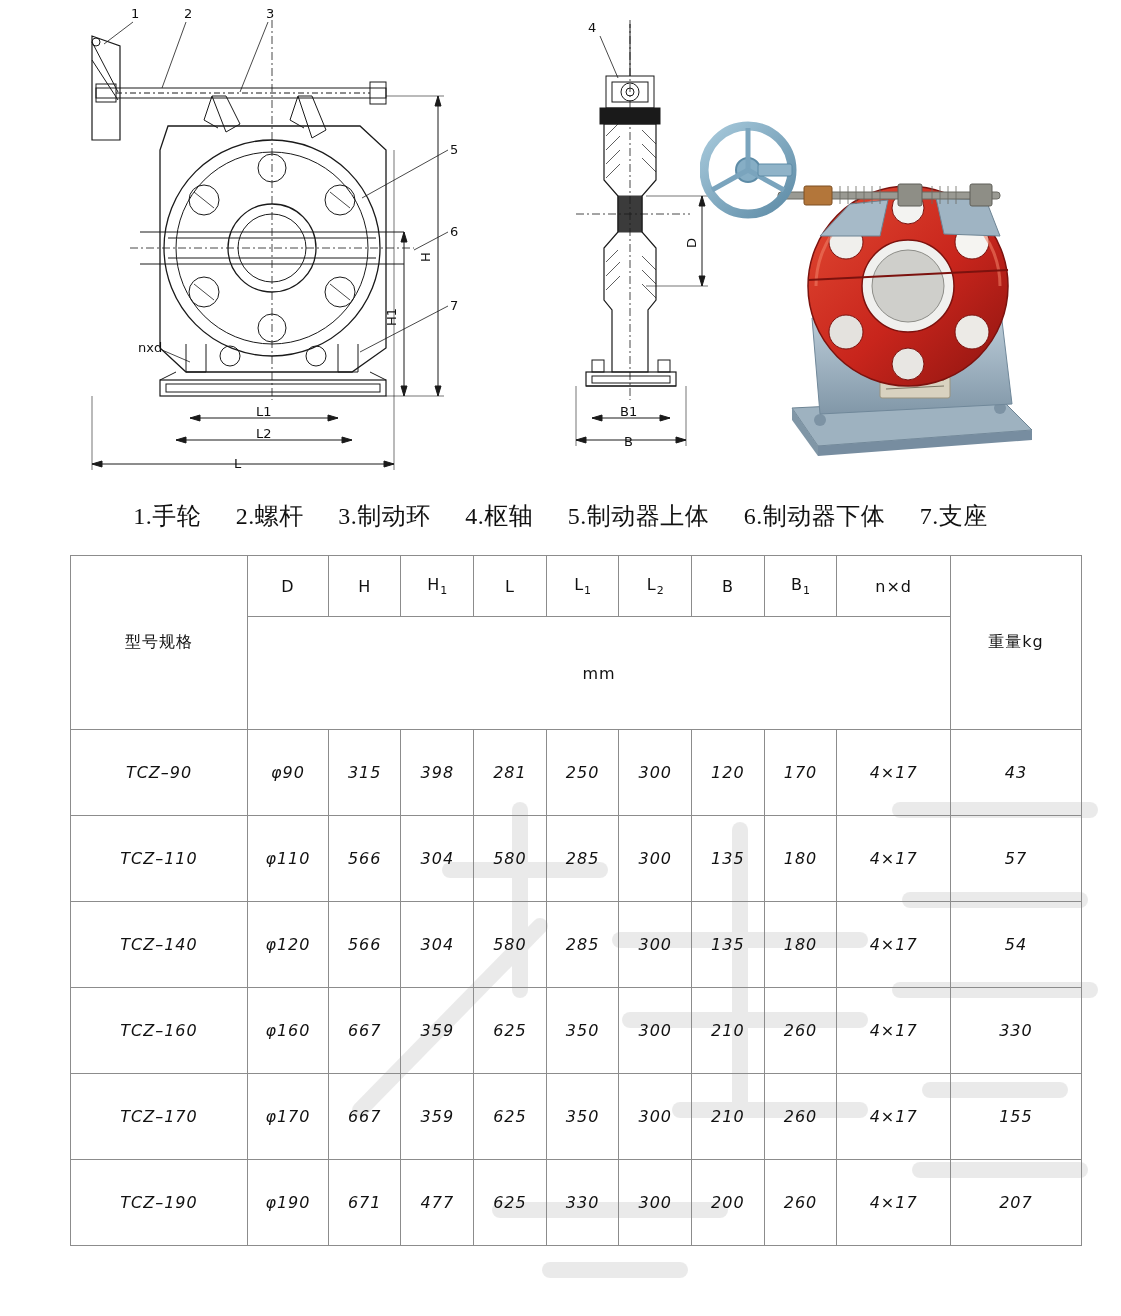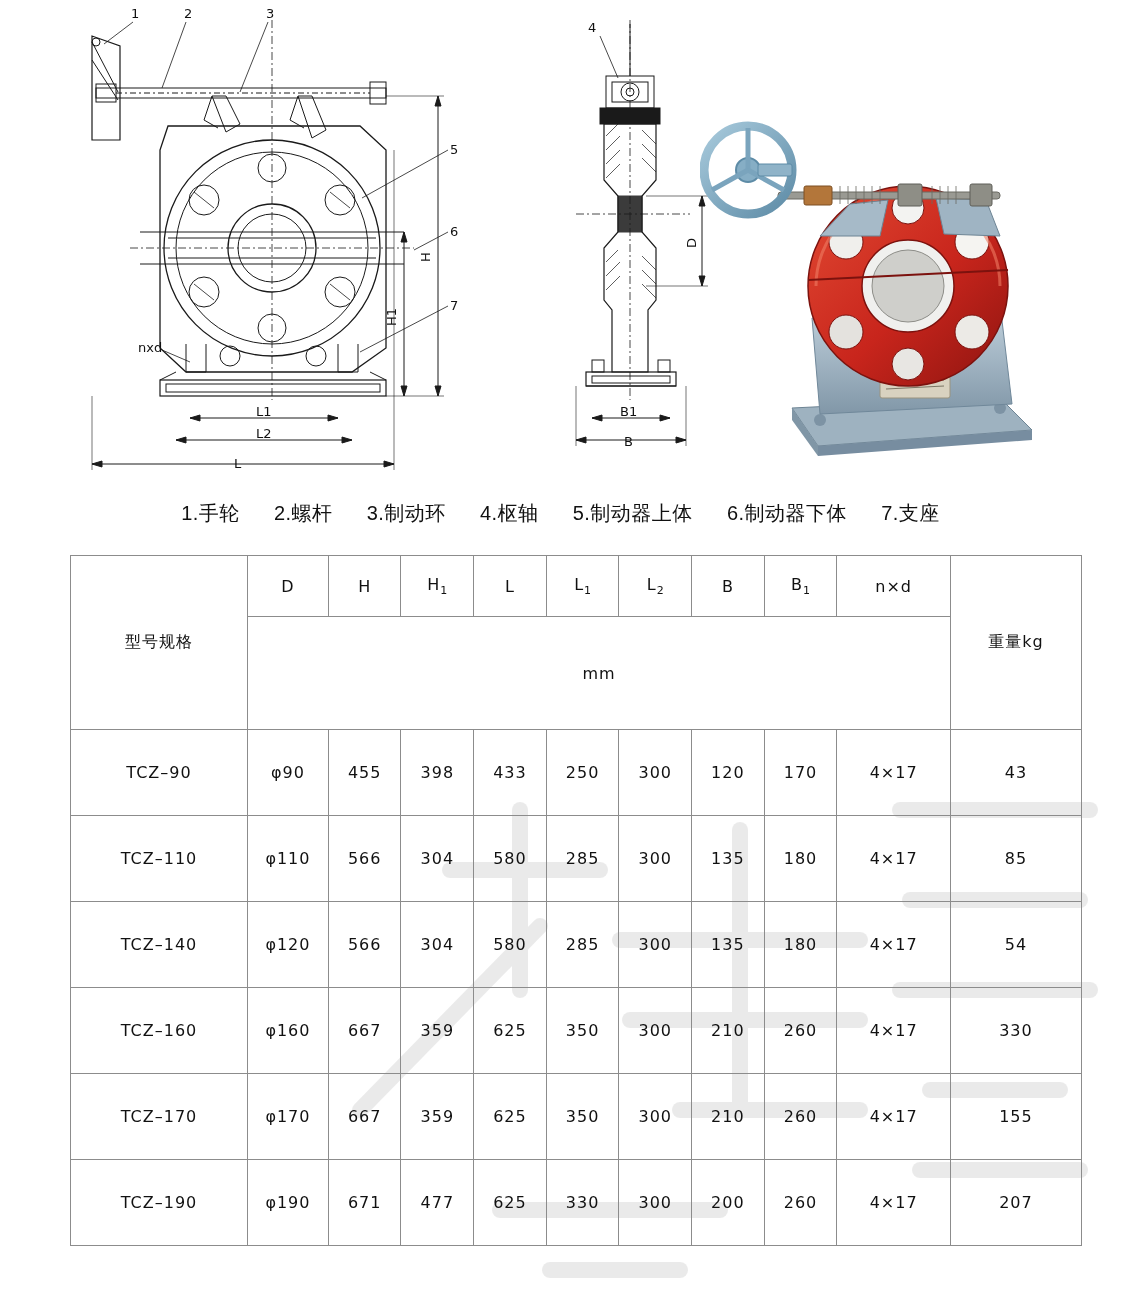--- a/index.html
+++ b/index.html
@@ -47,24 +47,24 @@
     height: 360px;
   }
 
   
   .legend {
     position: absolute;
     left: 0;
     top: 500px;
     width: 1121px;
     text-align: center;
-    font-size: 20px;
+    font-size: 24px;
     letter-spacing: 0.5px;
     color: #111;
-    font-family: Liberation Sans, sans-serif;
+    font-family: Liberation Serif, serif;
   }
   .legend span.item { display: inline-block; margin: 0 14px; white-space: nowrap; }
 
   
   .spec-table-wrap {
     position: absolute;
     left: 70px;
     top: 555px;
     width: 1012px;
     z-index: 10;
@@ -85,21 +85,21 @@
     color: #111;
   }
   table.spec th { font-size: 16px; }
   .hdr-model { width: 170px; font-size: 17px; }
   .hdr-weight { width: 125px; font-size: 17px; }
   .hdr-dim { height: 58px; font-size: 17px; }
   .hdr-mm { height: 110px; font-size: 16px; }
   .col-d { width: 76px; }
   .col-n { width: 108px; }
   .col-s { width: 68px; }
-  tbody tr { height: 86px; }
+  tbody tr { height: 86px; font-style: italic; }
   tbody td { font-size: 16px; letter-spacing: 1.5px; }
   .sub { font-size: 11px; vertical-align: sub; letter-spacing: 0; }
 </style>
 </head>
 <body>
 
 <div class="drawing-area">
 
   <svg class="drawing-svg" width="1121" height="500" viewBox="0 0 1121 500">
     <g stroke="#1a1a1a" fill="none" stroke-width="1">
@@ -392,42 +392,42 @@
         <th class="hdr-weight" rowspan="2">重量kg</th>
       </tr>
       <tr>
         <th class="hdr-mm" colspan="9">mm</th>
       </tr>
     </thead>
     <tbody>
       <tr>
         <td>TCZ–90</td>
         <td>φ90</td>
-        <td>455</td>
+        <td>315</td>
         <td>398</td>
-        <td>433</td>
+        <td>281</td>
         <td>250</td>
         <td>300</td>
         <td>120</td>
         <td>170</td>
         <td>4×17</td>
         <td>43</td>
       </tr>
       <tr>
         <td>TCZ–110</td>
         <td>φ110</td>
         <td>566</td>
         <td>304</td>
         <td>580</td>
         <td>285</td>
         <td>300</td>
         <td>135</td>
         <td>180</td>
         <td>4×17</td>
-        <td>85</td>
+        <td>57</td>
       </tr>
       <tr>
         <td>TCZ–140</td>
         <td>φ120</td>
         <td>566</td>
         <td>304</td>
         <td>580</td>
         <td>285</td>
         <td>300</td>
         <td>135</td>

